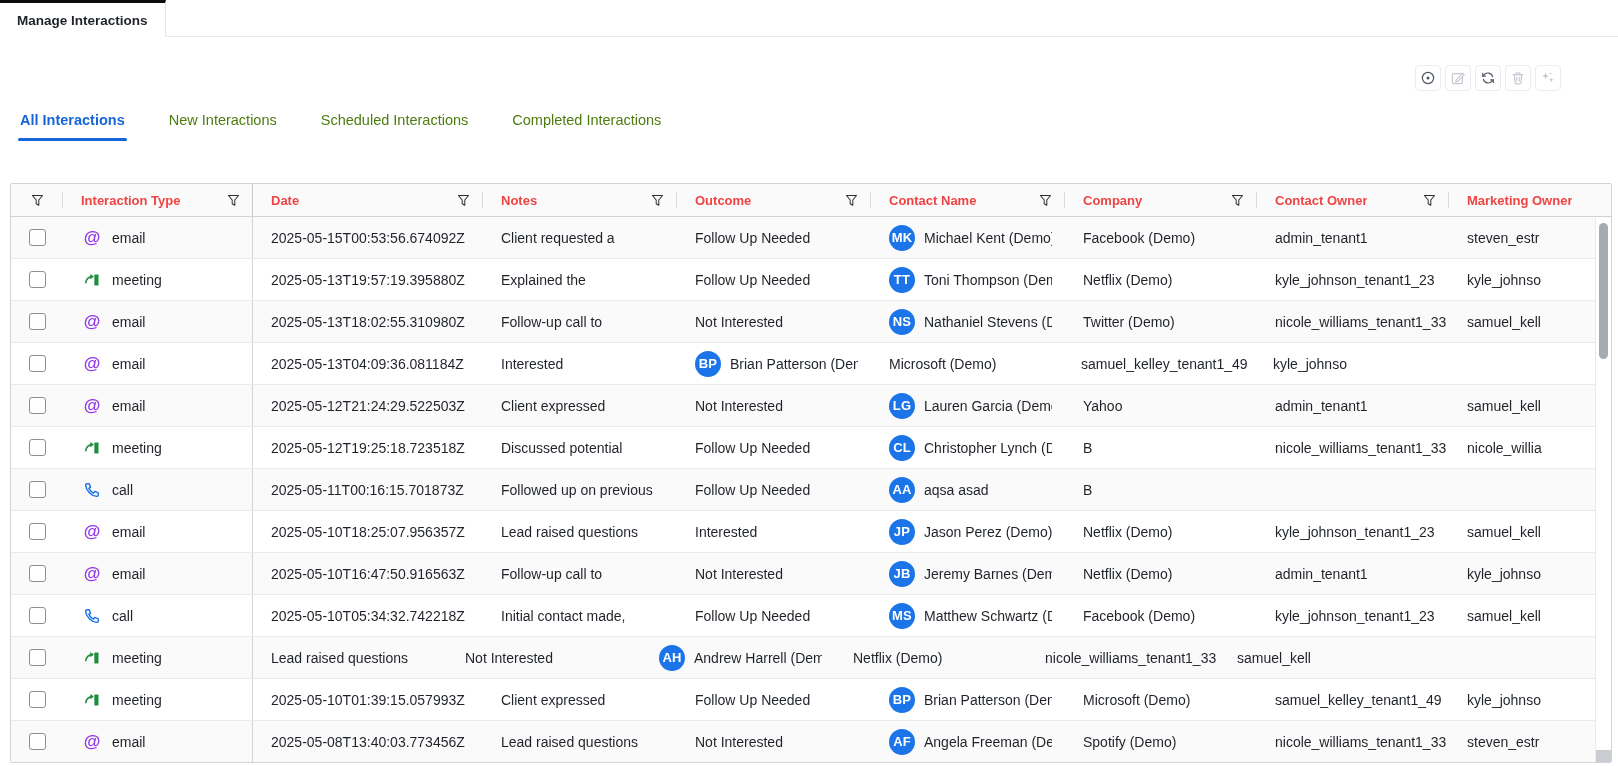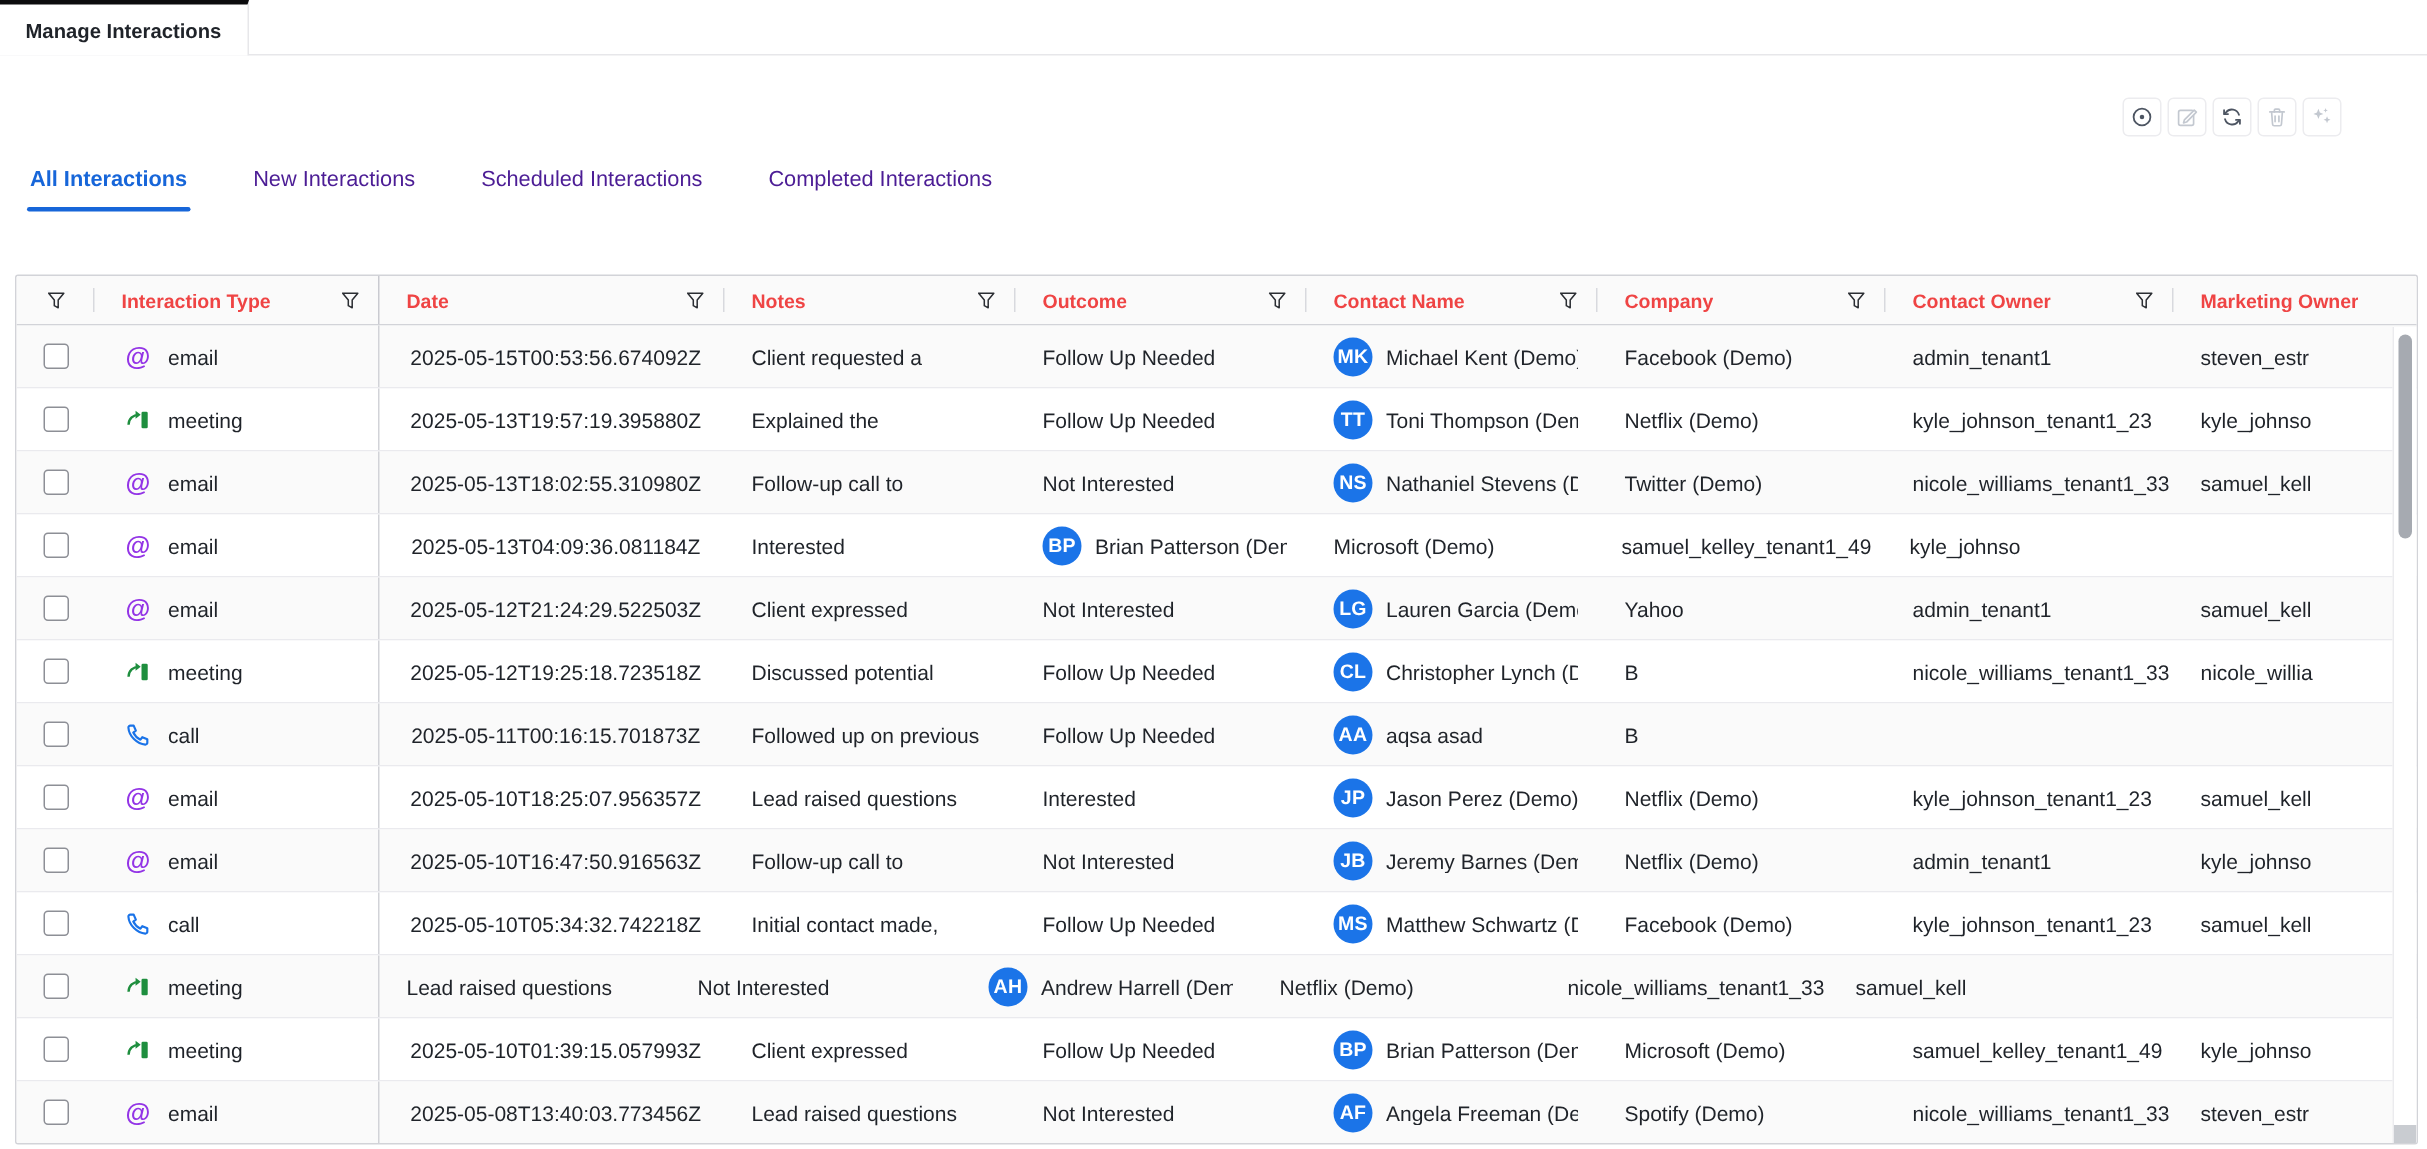--- a/index.html
+++ b/index.html
@@ -15,41 +15,41 @@
 
   
   .toolbar { position:absolute; top:65px; right:57px; display:flex; gap:4px; }
   .tool { width:26px; height:26px; border:1px solid #ececef; border-radius:4px; background:#fff;
     display:flex; align-items:center; justify-content:center; color:#4d5562; cursor:pointer; }
   .tool.disabled { color:#c3c8d0; }
   .tool svg { width:16px; height:16px; display:block; }
 
   
   .tabs { position:absolute; top:112px; left:20px; display:flex; gap:44px; }
-  .tab { font-size:14.5px; color:#4c1d95; padding-bottom:13px; position:relative; cursor:pointer; white-space:nowrap; }
+  .tab { font-size:14.5px; color:#4d7c0f; padding-bottom:13px; position:relative; cursor:pointer; white-space:nowrap; }
   .tab.active { color:var(--accent); font-weight:700; }
   .tab.active::after { content:''; position:absolute; left:-2px; right:-2px; bottom:0; height:3px;
     border-radius:3px; background:var(--accent); }
 
   
   .grid { position:absolute; top:183px; left:10px; width:1602px; height:580px;
     border:1px solid #d2d3d8; border-radius:2px; overflow:hidden; background:#fff; }
   .thead { display:flex; height:33px; background:#fafafa; border-bottom:1px solid #d2d3d8; width:1700px; }
   .th { display:flex; align-items:center; padding:0 13px 0 18px; position:relative;
     font-size:13px; font-weight:700; color:#ef4444; cursor:pointer; }
   .th::after { content:''; position:absolute; right:0; top:8px; bottom:8px; width:1px; background:#d8d9de; }
   .th.c1::after { top:0; bottom:0; background:#c9cad0; }
   .th.c8::after { display:none; }
   .th .th-label { white-space:nowrap; overflow:hidden; }
   .th .filter { margin-left:auto; padding-left:10px; display:flex; align-items:center; color:#2b2e33; }
   .th.c0 { justify-content:center; padding:0; }
   .th.c0 .filter { margin:0; padding:0; }
   .filter svg { width:13px; height:13px; display:block; }
 
-  .c0{width:52px;} .c1{width:190px;} .c2{width:230px;justify-content:center;} .c3{width:194px;} .c4{width:194px;}
+  .c0{width:52px;} .c1{width:190px;} .c2{width:230px;} .c3{width:194px;} .c4{width:194px;}
   .c5{width:194px;} .c6{width:192px;} .c7{width:192px;} .c8{width:240px;}
   .c0,.c1,.c2,.c3,.c4,.c5,.c6,.c7,.c8 { flex:none; }
 
   .tbody { width:1700px; }
   .tr { display:flex; height:42px; align-items:center; border-bottom:1px solid #eaeaee; background:#fff; cursor:pointer; }
   .tr:nth-child(odd) { background:#fafafa; }
   .td { padding:0 13px 0 18px; font-size:14px; white-space:nowrap; overflow:hidden; height:100%;
     display:flex; align-items:center; }
   .td.c0 { justify-content:center; padding:0; }
   .td.c1 { border-right:1px solid #d2d3d8; }

